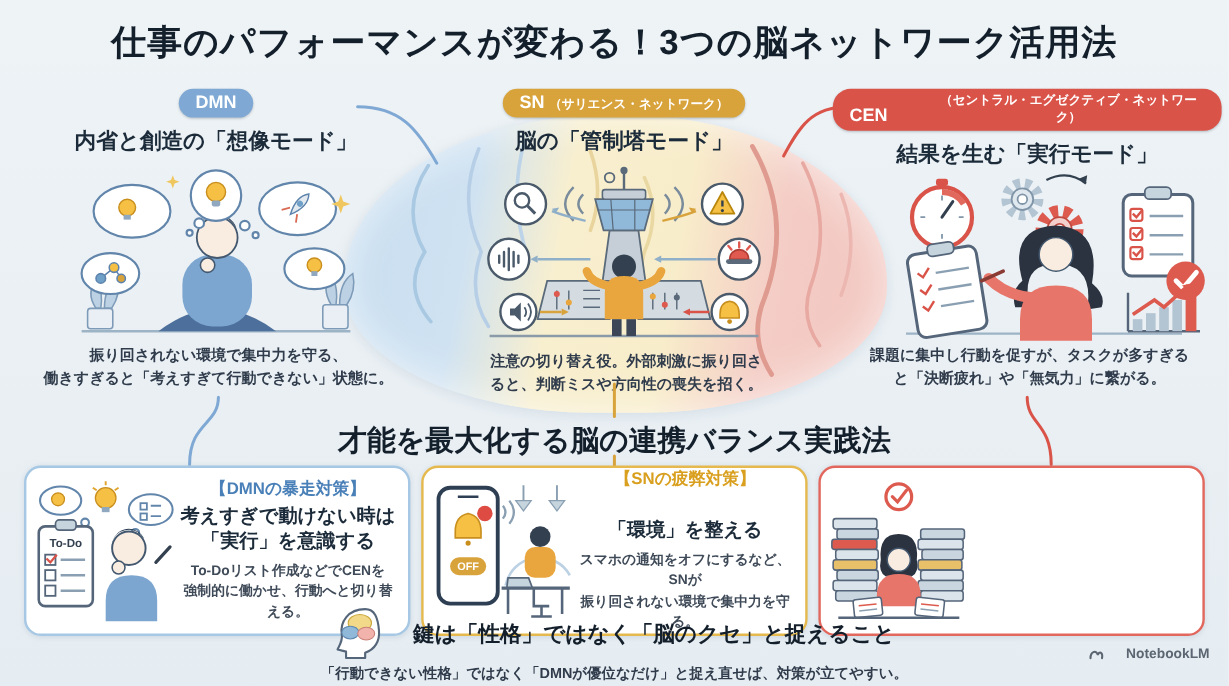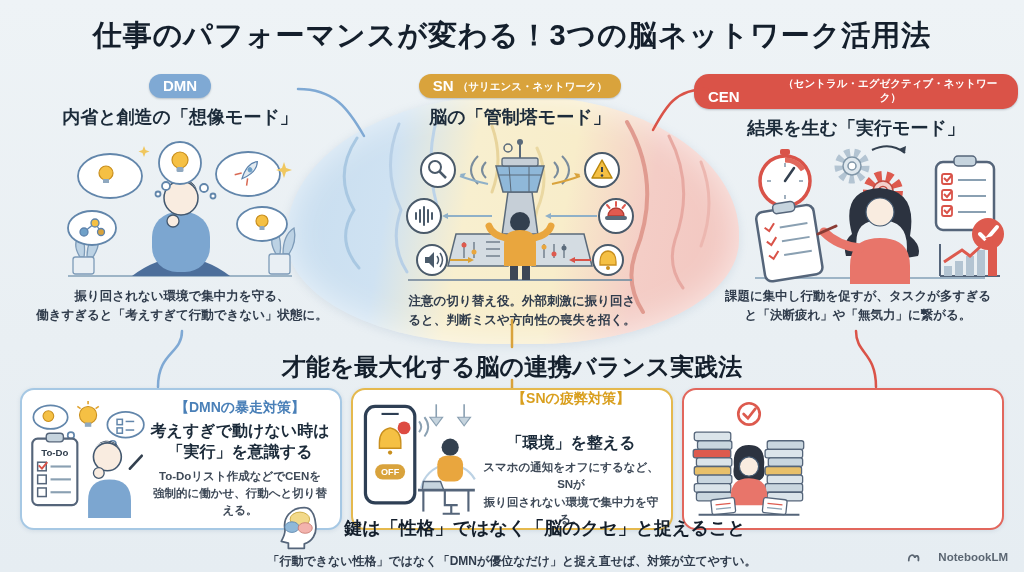--- a/index.html
+++ b/index.html
@@ -48,21 +48,21 @@
   .tag{font-size:14px;font-weight:800;}
   .tag-dmn{color:#4a80b8;}
   .tag-sn{color:#d99f1e;}
   .tag-cen{color:#d94a3f;}
   .card .head{font-size:16px;font-weight:800;line-height:1.32;margin-top:3px;color:#1c2b3a;}
   .card .body{font-size:11.5px;font-weight:600;line-height:1.5;margin-top:6px;color:#3f4a58;}
   .footer{position:absolute;left:0;right:0;top:505px;text-align:center;}
   .footer-row{display:flex;align-items:center;justify-content:center;gap:24px;}
   .footer-head{font-size:18px;font-weight:800;color:#141f2c;}
   .footer-sub{font-size:12px;font-weight:600;color:#303c4c;margin-top:2px;text-align:center;}
-  .watermark{position:absolute;right:16px;bottom:8px;display:flex;align-items:center;
+  .watermark{position:absolute;right:16px;bottom:20px;display:flex;align-items:center;
     gap:17px;font-size:11.5px;font-weight:700;color:#5b6672;}
 </style>
 </head>
 <body>
 
 <div class="canvas">
 
   <div class="title">仕事のパフォーマンスが変わる！3つの脳ネットワーク活用法</div>
 
   <div class="brain">

